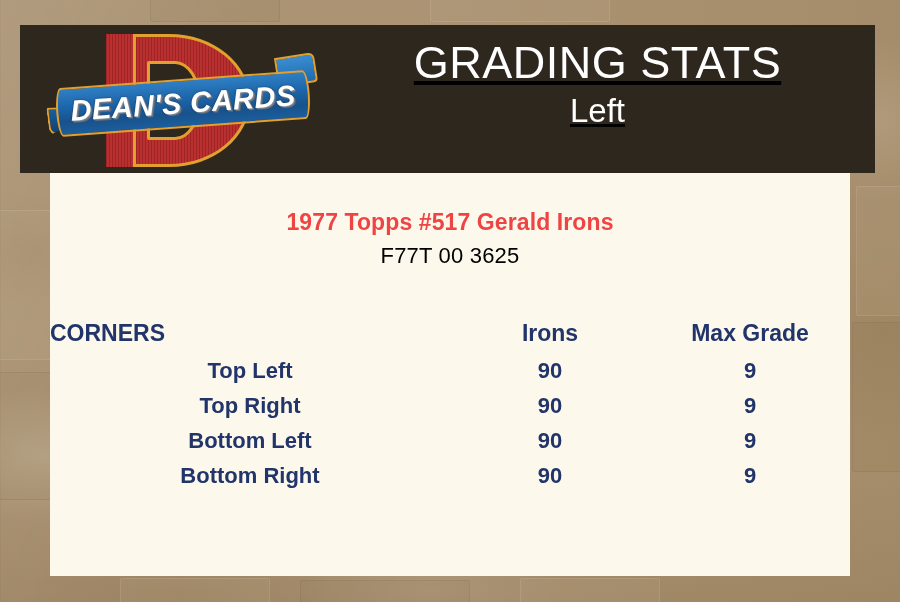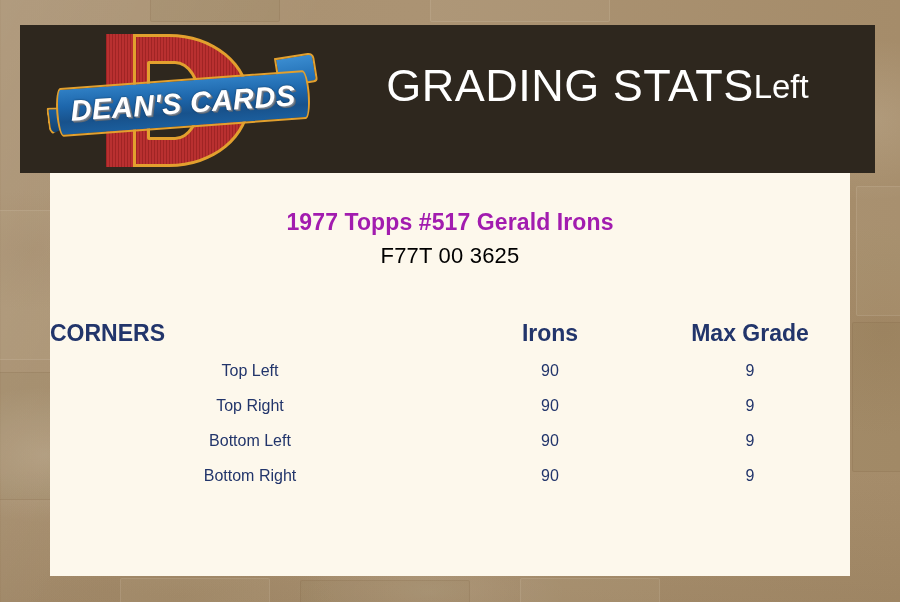--- a/index.html
+++ b/index.html
@@ -178,23 +178,24 @@
   }
 
   
   #header-titles {
     position: absolute;
     left: 300px;
     top: 0;
     width: 555px;
     height: 122px;
     display: flex;
-    flex-direction: row;
+    flex-direction: column;
     align-items: center;
     justify-content: center;
+    text-decoration: underline;
   }
   #grading-title {
     font-size: 45px;
     color: #ffffff;
     letter-spacing: 0.5px;
     line-height: 1.08;
     white-space: nowrap;
   }
   #grading-subtitle {
     font-size: 33px;
@@ -214,21 +215,21 @@
   }
 
   #card-title {
     position: absolute;
     left: 0;
     top: 36px;
     width: 800px;
     text-align: center;
     font-size: 23px;
     font-weight: bold;
-    color: #a21caf;
+    color: #ef4444;
     letter-spacing: 0.1px;
   }
   #card-serial {
     position: absolute;
     left: 0;
     top: 70px;
     width: 800px;
     text-align: center;
     font-size: 22px;
     font-weight: normal;
@@ -243,22 +244,22 @@
     top: 140px;
     width: 800px;
     border-collapse: collapse;
     color: #22356b;
   }
   #stats-table th, #stats-table td {
     padding: 0;
     border: 0;
     height: 35px;
     vertical-align: middle;
-    font-size: 16px;
-    font-weight: normal;
+    font-size: 22px;
+    font-weight: bold;
     color: #22356b;
   }
   #stats-table thead th {
     font-weight: bold;
     font-size: 23px;
     height: 40px;
     margin-top: 32px;
   }
   th.col-section, td.col-label {
     width: 400px;

